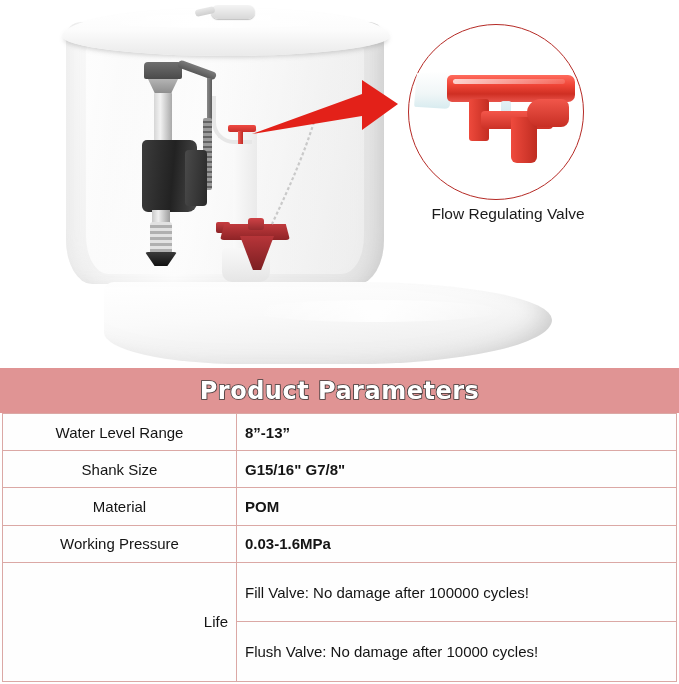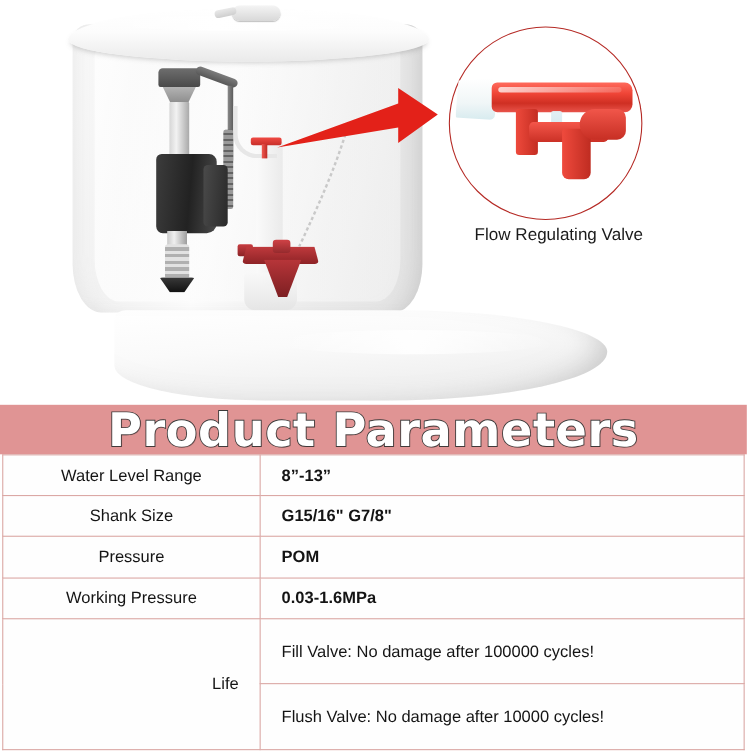--- a/index.html
+++ b/index.html
@@ -161,36 +161,36 @@
   }
 
   
   .banner {
     position:absolute; left:0; top:368px; width:679px; height:45px;
     background:#e09494;
     display:flex; align-items:center; justify-content:center;
   }
   .banner-title {
     font-family:"DejaVu Sans", sans-serif;
-    font-size:42px; font-weight:bold; letter-spacing:.5px;
+    font-size:24px; font-weight:bold; letter-spacing:.5px;
     color:#ffffff;
     -webkit-text-stroke: 1.6px #3a3a3a;
     paint-order: stroke fill;
     text-shadow: 1px 1px 0 rgba(90,60,60,.25);
   }
 
   
   .params-table {
     position:absolute; left:2px; top:413px; width:675px; height:269px;
     border-collapse: collapse; table-layout: fixed;
     border:1px solid #dba8a5;
   }
   .params-table td {
     border:1px solid #dba8a5;
-    font-size:15px; color:#141414; padding:0 19px;
+    font-size:15px; color:#141414; padding:0 8px;
     background:#fefefe;
   }
   .col-label { width:234px; text-align:center; }
   .col-value { text-align:left; padding-left:18px; font-weight:bold;margin-top:8px; }
   .row-std { height:35px; }
   .life-label { text-align:right; }
   .life-value { height:56px; font-weight:normal; font-size:15px; padding-left:20px; }
 </style>
 </head>
 <body>
@@ -270,21 +270,21 @@
     <tbody>
       <tr class="row-std">
         <td class="col-label">Water Level Range</td>
         <td class="col-value">8”-13”</td>
       </tr>
       <tr class="row-std">
         <td class="col-label">Shank Size</td>
         <td class="col-value">G15/16"   G7/8"</td>
       </tr>
       <tr class="row-std">
-        <td class="col-label">Pressure</td>
+        <td class="col-label">Material</td>
         <td class="col-value">POM</td>
       </tr>
       <tr class="row-std">
         <td class="col-label">Working Pressure</td>
         <td class="col-value">0.03-1.6MPa</td>
       </tr>
       <tr>
         <td class="col-label life-label" rowspan="2">Life</td>
         <td class="col-value life-value">Fill Valve: No damage after 100000 cycles!</td>
       </tr>

